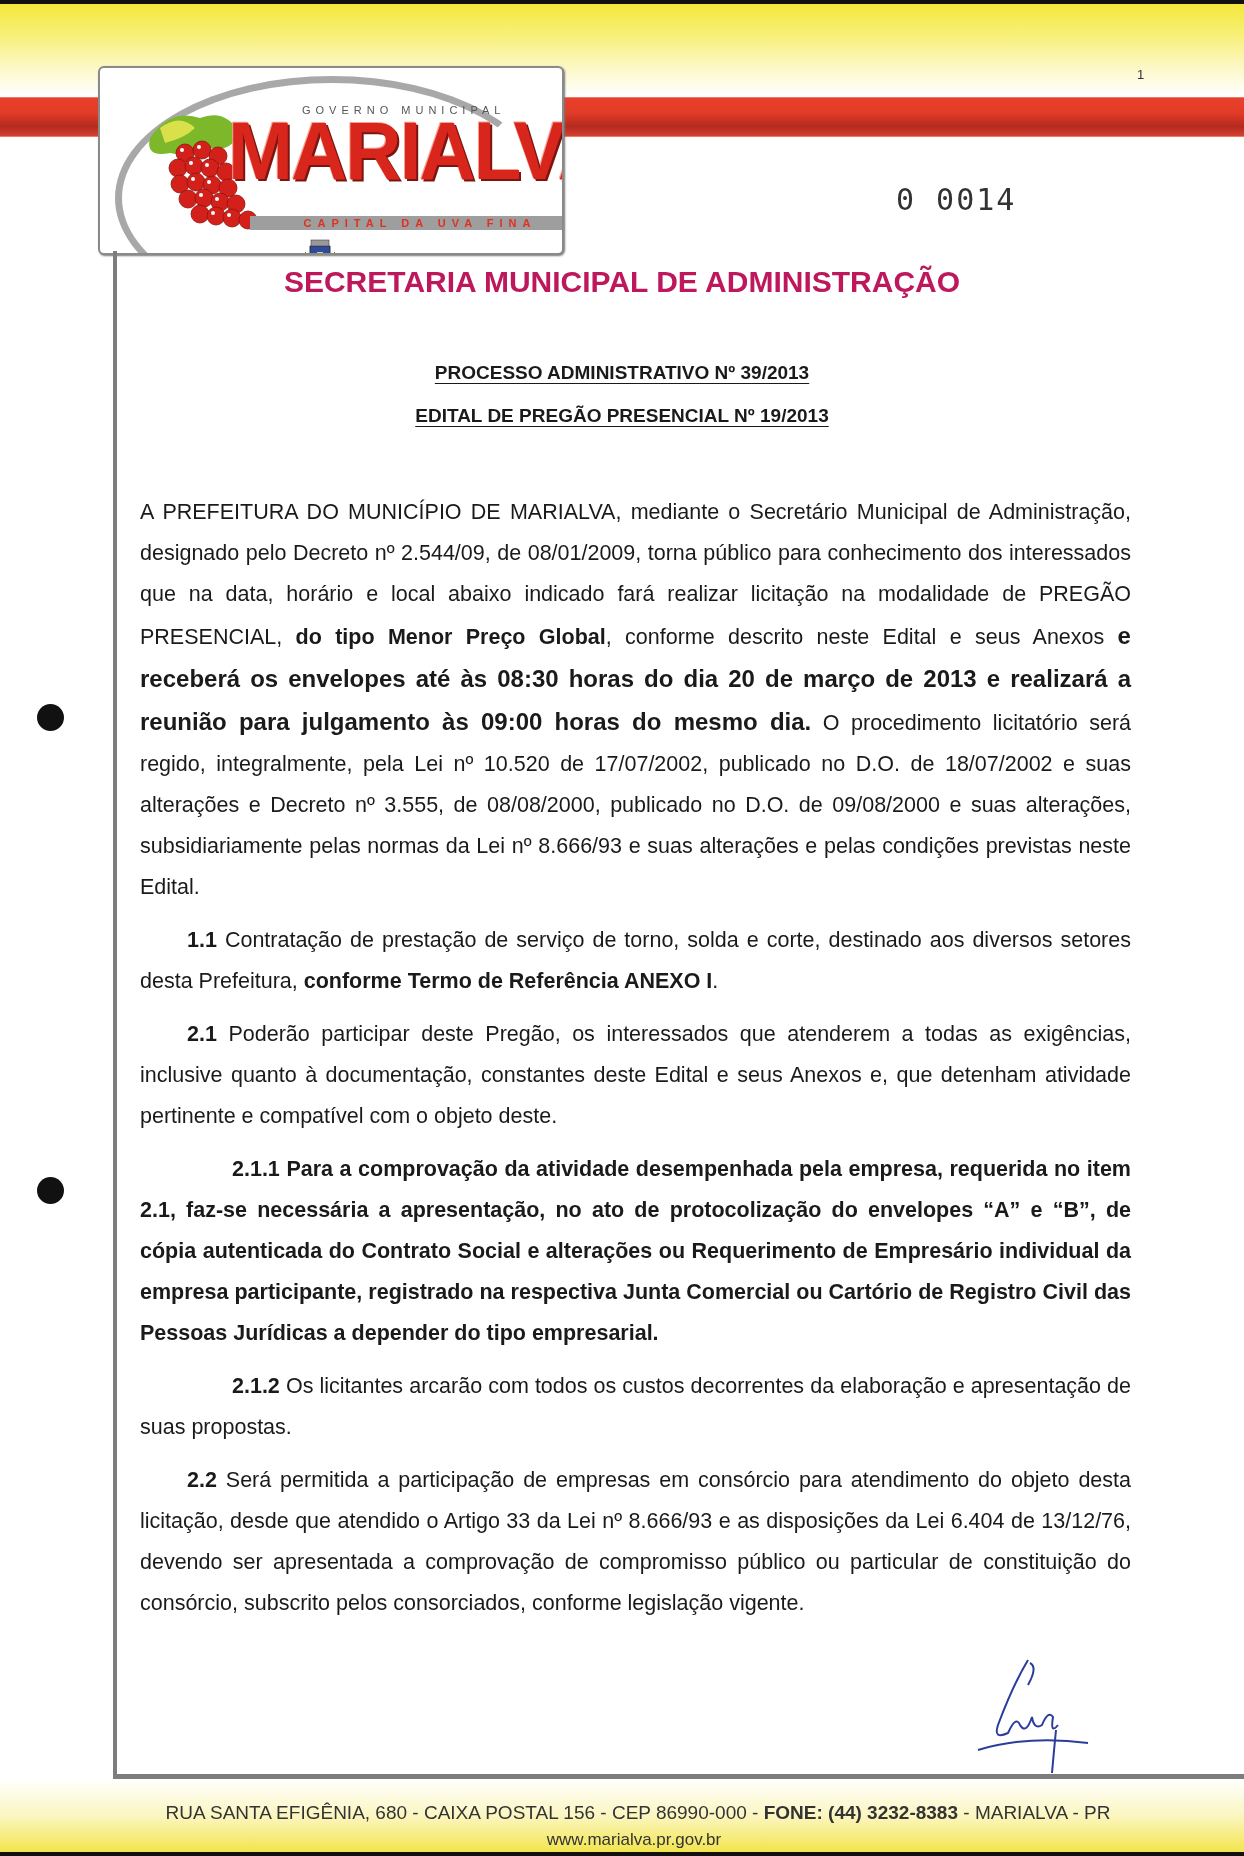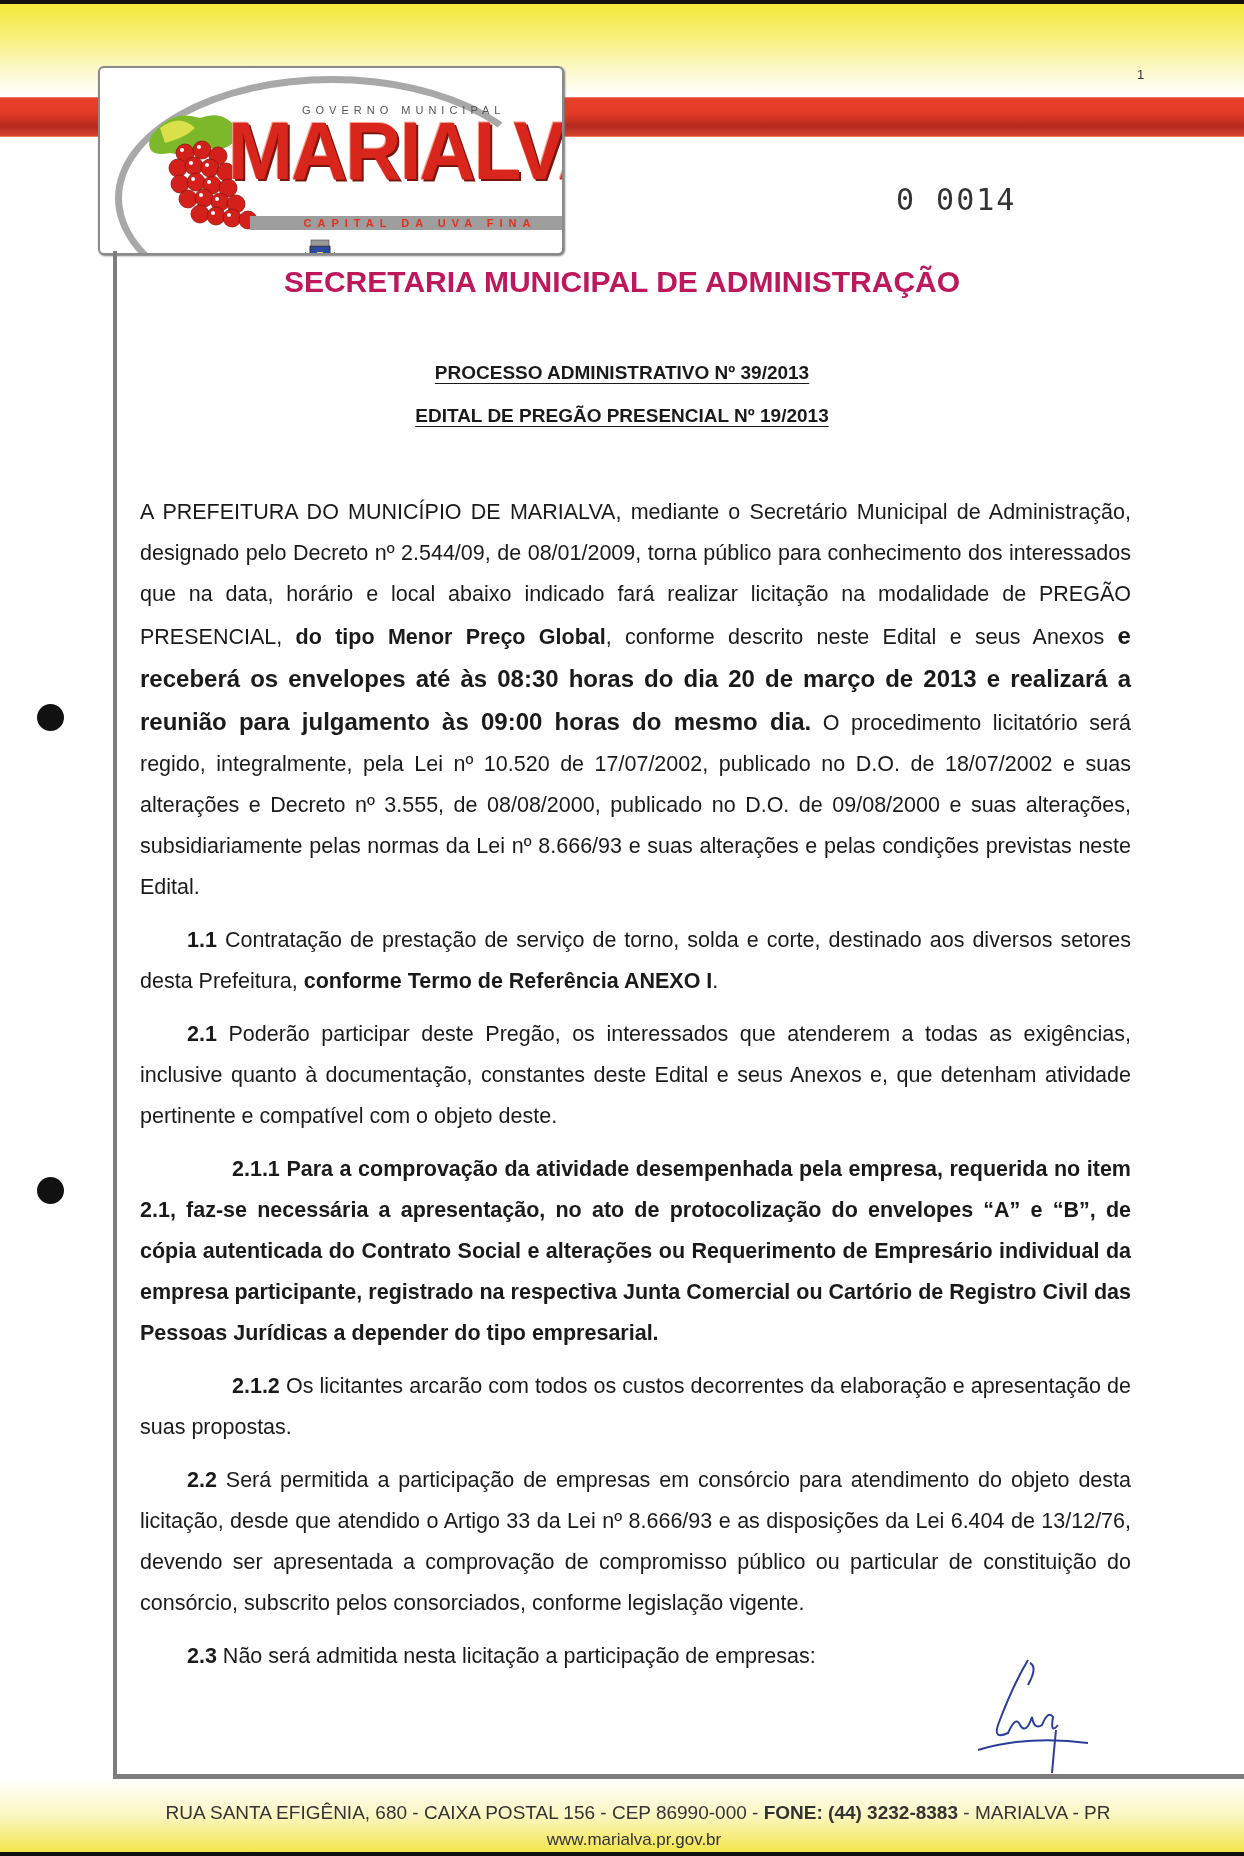--- a/index.html
+++ b/index.html
@@ -109,21 +109,20 @@
 
 <div class="content">
   <p><span>A PREFEITURA DO MUNICÍPIO DE MARIALVA, mediante o Secretário Municipal de Administração, designado pelo Decreto nº 2.544/09, de 08/01/2009, torna público para conhecimento dos interessados que na data, horário e local abaixo indicado fará realizar licitação na modalidade de PREGÃO PRESENCIAL, </span><span class="b">do tipo Menor Preço Global</span><span>, conforme descrito neste Edital e seus Anexos </span><span class="big">e receberá os envelopes até às 08:30 horas do dia 20 de março de 2013 e realizará a reunião para julgamento às 09:00 horas do mesmo dia.</span><span> O procedimento licitatório será regido, integralmente, pela Lei nº 10.520 de 17/07/2002, publicado no D.O. de 18/07/2002 e suas alterações e Decreto nº 3.555, de 08/08/2000, publicado no D.O. de 09/08/2000 e suas alterações, subsidiariamente pelas normas da Lei nº 8.666/93 e suas alterações e pelas condições previstas neste Edital.</span></p>
 
   <p class="ind1"><span class="b">1.1</span><span> Contratação de prestação de serviço de torno, solda e corte, destinado aos diversos setores desta Prefeitura, </span><span class="b">conforme Termo de Referência ANEXO I</span><span>.</span></p>
 
   <p class="ind1"><span class="b">2.1</span><span> Poderão participar deste Pregão, os interessados que atenderem a todas as exigências, inclusive quanto à documentação, constantes deste Edital e seus Anexos e, que detenham atividade pertinente e compatível com o objeto deste.</span></p>
   <p class="ind2 b"><span>2.1.1</span><span> Para a comprovação da atividade desempenhada pela empresa, requerida no item 2.1, faz-se necessária a apresentação, no ato de protocolização do envelopes “A” e “B”, de cópia autenticada do Contrato Social e alterações ou Requerimento de Empresário individual da empresa participante, registrado na respectiva Junta Comercial ou Cartório de Registro Civil das Pessoas Jurídicas a depender do tipo empresarial.</span></p>
   <p class="ind2"><span class="b">2.1.2</span><span> Os licitantes arcarão com todos os custos decorrentes da elaboração e apresentação de suas propostas.</span></p>
   <p class="ind1"><span class="b">2.2</span><span> Será permitida a participação de empresas em consórcio para atendimento do objeto desta licitação, desde que atendido o Artigo 33 da Lei nº 8.666/93 e as disposições da Lei 6.404 de 13/12/76, devendo ser apresentada a comprovação de compromisso público ou particular de constituição do consórcio, subscrito pelos consorciados, conforme legislação vigente.</span></p>
-  <p class="ind1"><span class="b">2.3</span><span> Não será admitida nesta licitação a participação de empresas:</span></p>
 </div>
 
 <svg class="signature" viewBox="0 0 130 120">
   <path d="M60 5 Q45 30 30 70 Q25 85 40 78 Q48 60 52 70 Q58 80 64 62 Q66 75 74 70 Q80 55 85 62 Q82 80 90 70" fill="none" stroke="#2a3d9a" stroke-width="2"></path>
   <path d="M62 8 Q70 12 60 30" fill="none" stroke="#2a3d9a" stroke-width="2"></path>
   <path d="M10 95 Q60 80 120 88" fill="none" stroke="#2a3d9a" stroke-width="2"></path>
   <path d="M88 75 Q86 95 84 118" fill="none" stroke="#2a3d9a" stroke-width="2"></path>
 </svg>
 
 <div class="footer-bg"></div>

